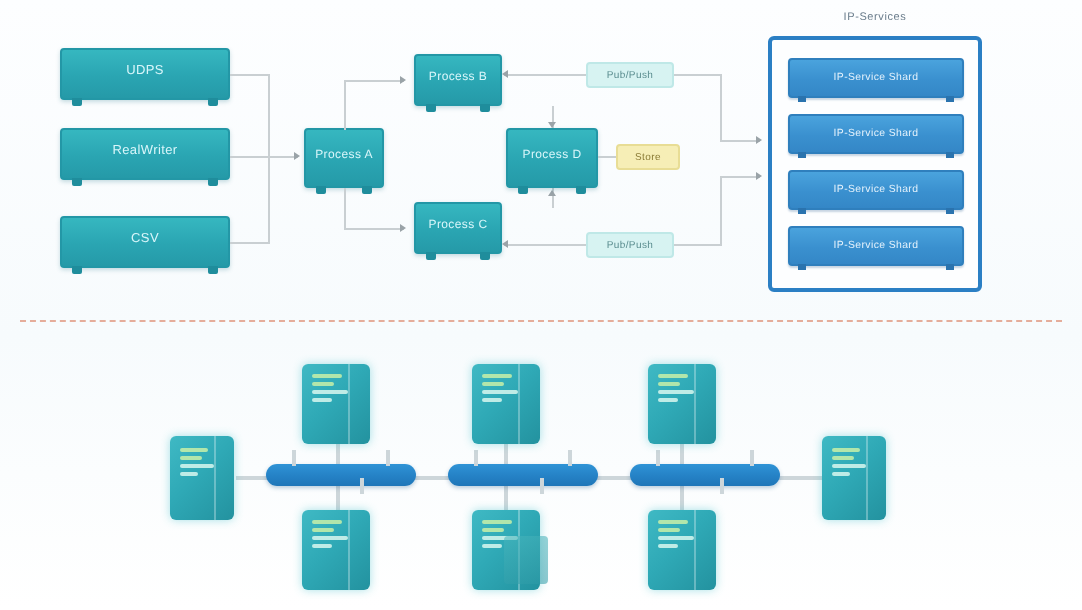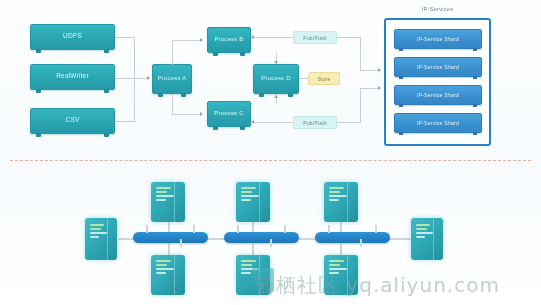--- a/index.html
+++ b/index.html
@@ -318,18 +318,14 @@
   </div>
   <div class="rack" style="left:324px;top:255px;width:34px;height:40px;">
     <div class="stripe" style="top:5px;width:15px;"></div>
     <div class="stripe" style="top:9px;width:11px;"></div>
     <div class="stripe w" style="top:13px;width:18px;"></div>
     <div class="stripe w" style="top:17px;width:10px;"></div>
     <div class="split" style="left:23px;"></div>
   </div>
 
   <div class="wm-mark"></div>
-  <div class="wm">
-    <span class="cn">云栖社区</span>
-    <span>yq.aliyun.com</span>
-  </div>
 
 </div>
 
 </body></html>

